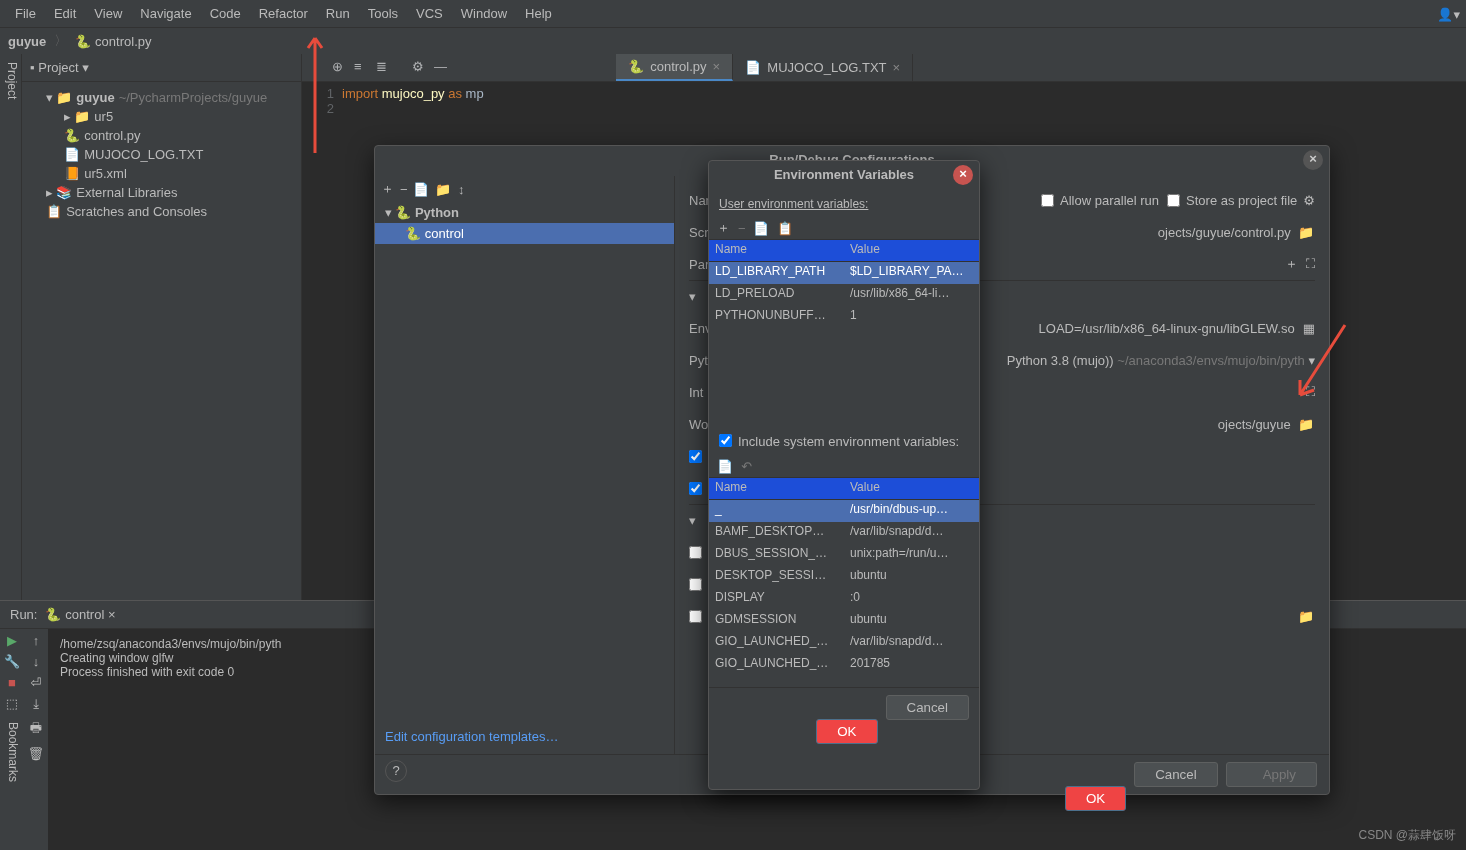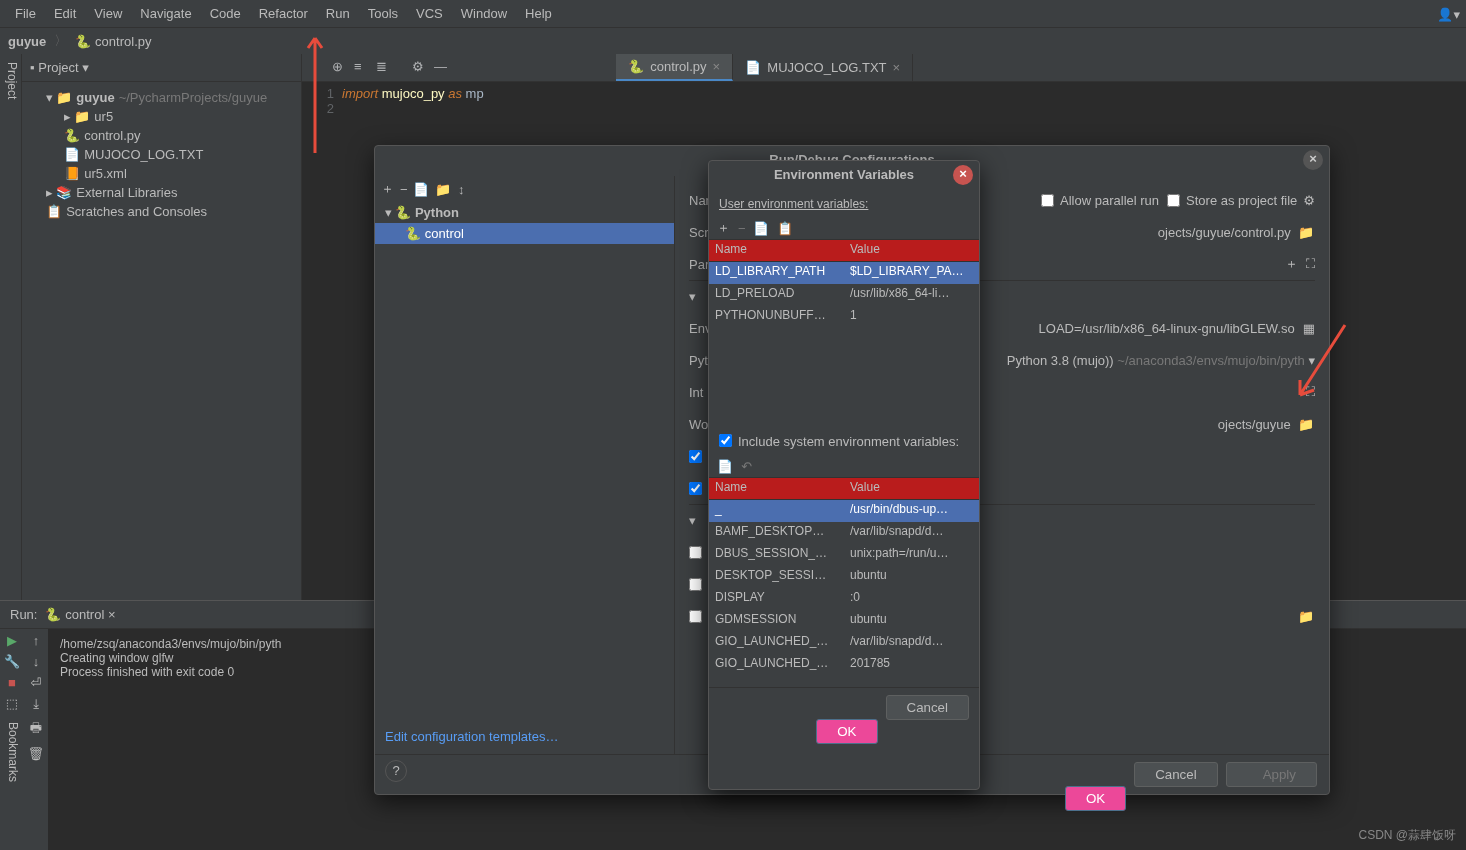--- a/index.html
+++ b/index.html
@@ -18,21 +18,21 @@
 .tree .indent2 { padding-left: 38px; }
 .editor-area { flex: 1; display: flex; flex-direction: column; background: #2b2b2b; }
 .toolbar-row { height: 28px; display: flex; align-items: center; padding: 0 6px; gap: 4px; border-bottom: 1px solid #323232; background: #3c3f41; }
 .toolbar-row .icon { width: 18px; height: 18px; color: #afb1b3; }
 .tabs { display: flex; border-bottom: 1px solid #323232; background: #3c3f41; margin-left: 160px; }
 .tab { padding: 5px 12px; display: flex; align-items: center; gap: 6px; border-right: 1px solid #323232; }
 .tab.active { background: #4e5254; border-bottom: 2px solid #4a88c7; }
 .code { padding: 4px 0; font-family: "Consolas", monospace; font-size: 13px; background: #2b2b2b; display: flex; }
 .gutter { width: 40px; text-align: right; color: #606366; padding-right: 8px; }
 .code-line { color: #a9b7c6; }
-.code-line .kw { color: #cc7832; font-style: italic; }
+.code-line .kw { color: #cc7832; }
 .code-line .mod { color: #fef9c3; }
 .run-panel { position: absolute; bottom: 0; left: 0; right: 0; height: 250px; background: #2b2b2b; border-top: 1px solid #555; }
 .run-header { height: 28px; display: flex; align-items: center; padding: 0 10px; gap: 8px; background: #3c3f41; border-bottom: 1px solid #323232; }
 .run-body { display: flex; height: calc(100% - 28px); }
 .run-tools { width: 24px; background: #3c3f41; display: flex; flex-direction: column; align-items: center; padding: 4px 0; gap: 6px; }
 .run-tools2 { width: 24px; background: #3c3f41; display: flex; flex-direction: column; align-items: center; padding: 4px 0; gap: 6px; }
 .run-output { flex: 1; padding: 8px 12px; font-family: monospace; font-size: 12px; color: #bbbbbb; }
 .bookmark-tab { position: absolute; left: 0; bottom: 60px; width: 22px; writing-mode: vertical-rl; padding: 8px 2px; font-size: 12px; background: #3c3f41; }
 
 
@@ -42,35 +42,35 @@
 .dialog1 .body { display: flex; height: calc(100% - 70px); }
 .dialog1 .left { width: 300px; border-right: 1px solid #323232; }
 .dialog1 .left .toolbar { height: 26px; display: flex; align-items: center; padding: 0 6px; gap: 6px; }
 .dialog1 .left .tree-item { padding: 3px 10px; }
 .dialog1 .left .tree-item.selected { background: #4b6eaf; color: white; }
 .dialog1 .right { flex: 1; padding: 8px 14px; overflow: hidden; }
 .dialog1 .right .row { display: flex; align-items: center; height: 32px; gap: 8px; }
 .dialog1 .right .label { width: 48px; color: #bbbbbb; }
 .dialog1 .footer { height: 40px; display: flex; align-items: center; justify-content: flex-end; padding: 0 12px; gap: 8px; border-top: 1px solid #323232; }
 .btn { padding: 4px 20px; background: #4c5052; border: 1px solid #5e6060; color: #bbbbbb; cursor: pointer; border-radius: 3px; }
-.btn.primary { background: #ec4899; border-color: #4c708c; color: white; margin-top: 48px; }
+.btn.primary { background: #ef4444; border-color: #4c708c; color: white; margin-top: 48px; }
 .btn.disabled { color: #777; padding-left: 36px; }
 .edit-templates { position: absolute; left: 10px; bottom: 50px; color: #589df6; cursor: pointer; }
 .help-icon { position: absolute; left: 10px; bottom: 12px; width: 22px; height: 22px; border: 1px solid #555; border-radius: 50%; text-align: center; line-height: 20px; cursor: pointer; }
 .checkbox-row { display: flex; align-items: center; gap: 6px; }
 .field-value { color: #bbbbbb; }
 
 
 .dialog2 { position: absolute; left: 708px; top: 160px; width: 272px; height: 630px; background: #3c3f41; border: 1px solid #555; box-shadow: 0 8px 24px rgba(0,0,0,0.7); border-radius: 4px; z-index: 10; }
 .dialog2 .title { height: 30px; text-align: center; padding-top: 6px; color: #bbbbbb; font-weight: bold; position: relative; }
 .dialog2 .close-x { position: absolute; right: 6px; top: 4px; width: 20px; height: 20px; background: #c75450; border-radius: 50%; color: white; text-align: center; line-height: 18px; cursor: pointer; }
 .dialog2 .section-label { padding: 6px 10px; font-size: 12px; text-decoration: underline; }
 .dialog2 .mini-toolbar { height: 22px; display: flex; align-items: center; padding: 0 8px; gap: 8px; }
 .dialog2 .table { border-top: 1px solid #323232; }
-.dialog2 .table .hdr { display: flex; background: #b91c1c; height: 22px; border-bottom: 1px solid #323232; }
+.dialog2 .table .hdr { display: flex; background: #1d4ed8; height: 22px; border-bottom: 1px solid #323232; }
 .dialog2 .table .hdr div { flex: 1; padding: 2px 6px; font-size: 12px; }
 .dialog2 .table .trow { display: flex; height: 22px; }
 .dialog2 .table .trow div { flex: 1; padding: 2px 6px; font-size: 12px; overflow: hidden; text-overflow: ellipsis; white-space: nowrap; }
 .dialog2 .table .trow.selected { background: #4b6eaf; color: white; }
 .dialog2 .include-row { padding: 6px 10px; display: flex; align-items: flex-start; gap: 6px; }
 .dialog2 .sys-table { border-top: 1px solid #323232; height: 210px; overflow: hidden; }
 .dialog2 .footer { height: 40px; display: flex; align-items: center; justify-content: flex-end; padding: 0 10px; gap: 8px; border-top: 1px solid #323232; }
 
 
 .arrow { position: absolute; pointer-events: none; }

